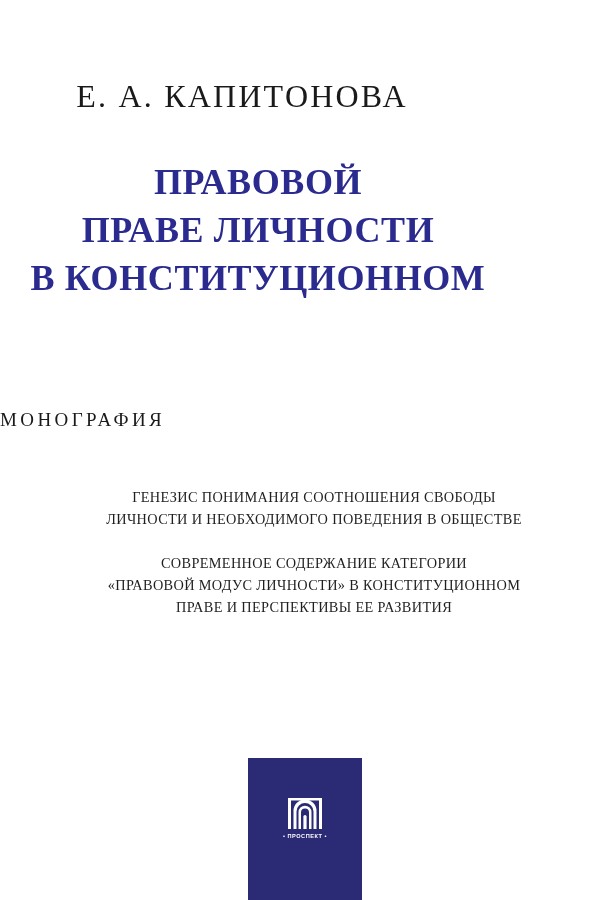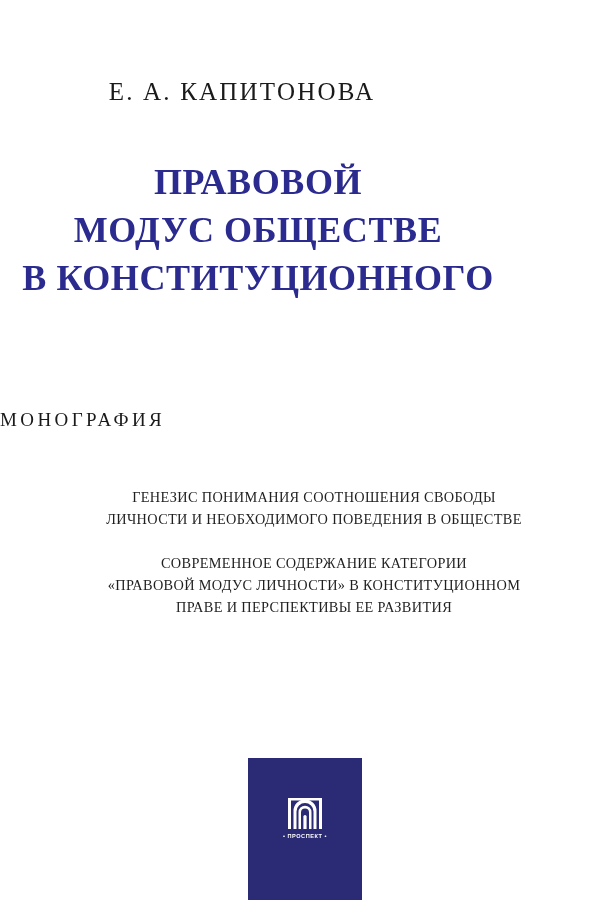--- a/index.html
+++ b/index.html
@@ -23,21 +23,21 @@
     box-sizing: border-box;
   }
 
   
   .author {
     position: absolute;
     top: 78px;
     left: 0;
     width: 484px;
     text-align: center;
-    font-size: 25px;
+    font-size: 32px;
     font-weight: 400;
     letter-spacing: 2.2px;
     color: #1a1a1a;
     white-space: nowrap;
   }
 
   
   .title-block {
     position: absolute;
     top: 158px;
@@ -123,22 +123,22 @@
 </style>
 </head>
 <body>
 
 <div class="cover">
 
   <div class="author">Е. А. КАПИТОНОВА</div>
 
   <div class="title-block">
     <span class="title-line">ПРАВОВОЙ</span>
-    <span class="title-line">МОДУС ОБЩЕСТВЕ</span>
-    <span class="title-line">В КОНСТИТУЦИОННОГО</span>
+    <span class="title-line">ПРАВЕ ЛИЧНОСТИ</span>
+    <span class="title-line">В КОНСТИТУЦИОННОМ</span>
   </div>
 
   <div class="kind">МОНОГРАФИЯ</div>
 
   <div class="topics">
 
     <div class="topic">
       <span class="topic-line">ГЕНЕЗИС ПОНИМАНИЯ СООТНОШЕНИЯ СВОБОДЫ</span>
       <span class="topic-line">ЛИЧНОСТИ И НЕОБХОДИМОГО ПОВЕДЕНИЯ В ОБЩЕСТВЕ</span>
     </div>

